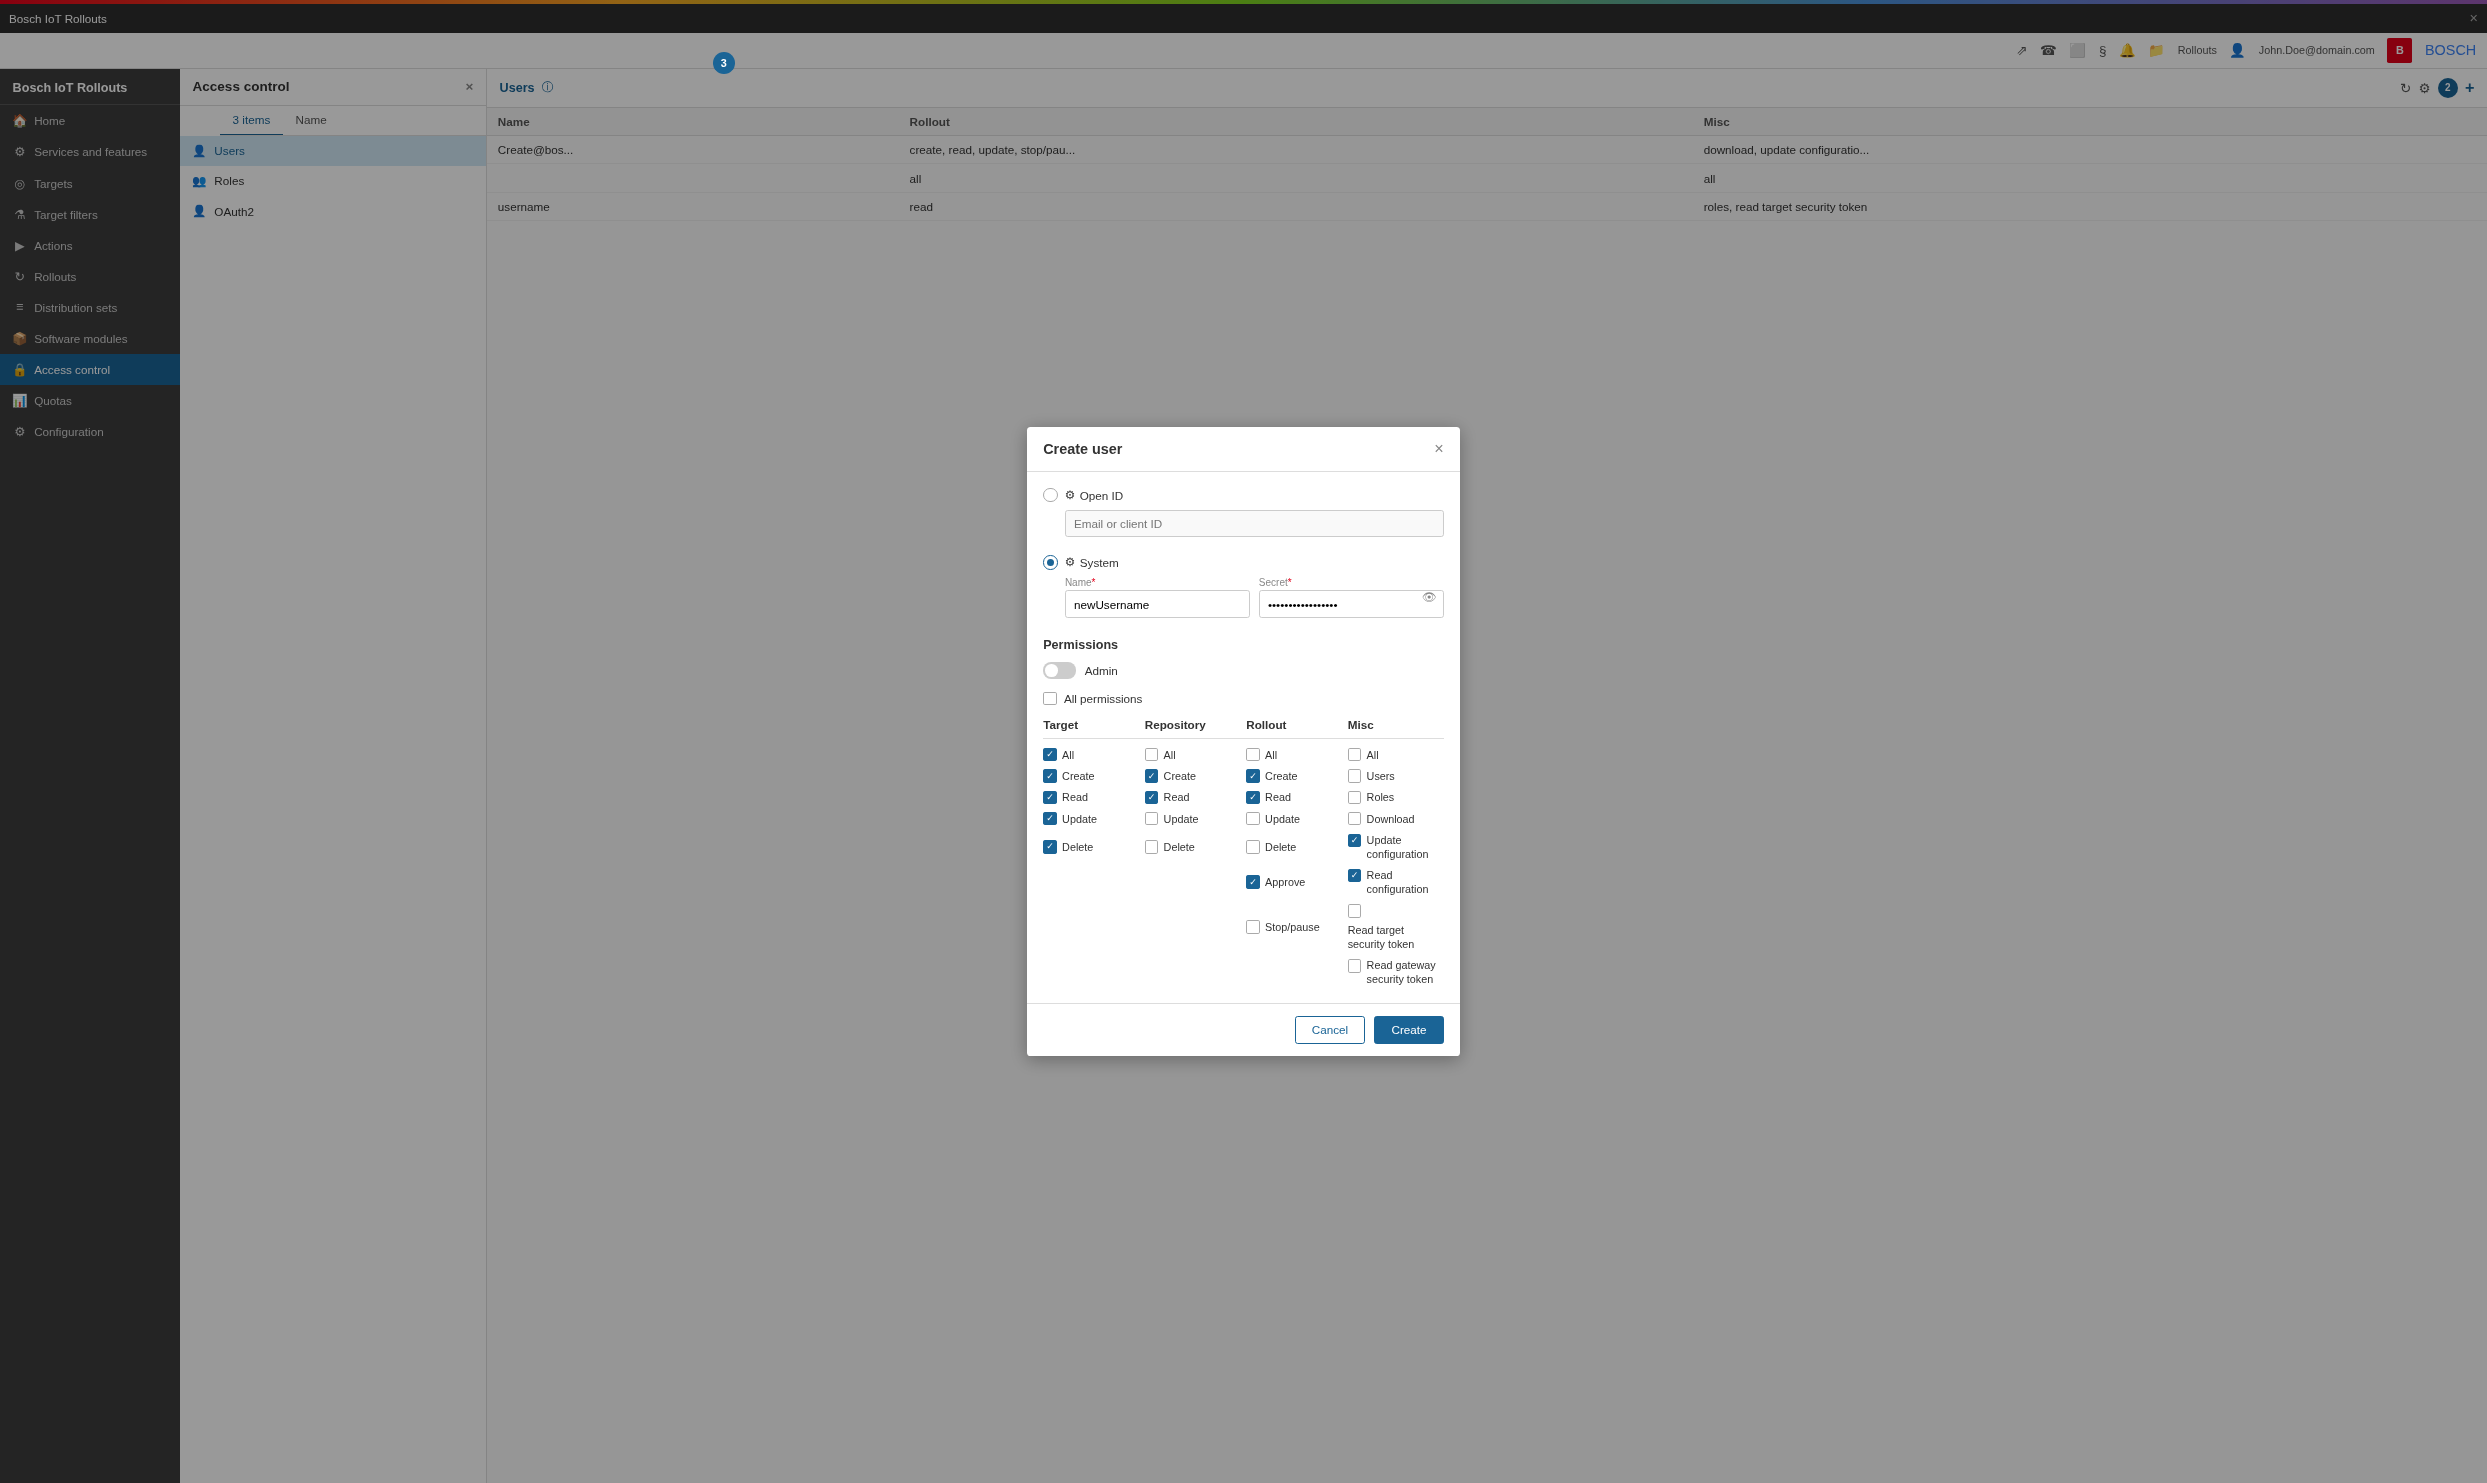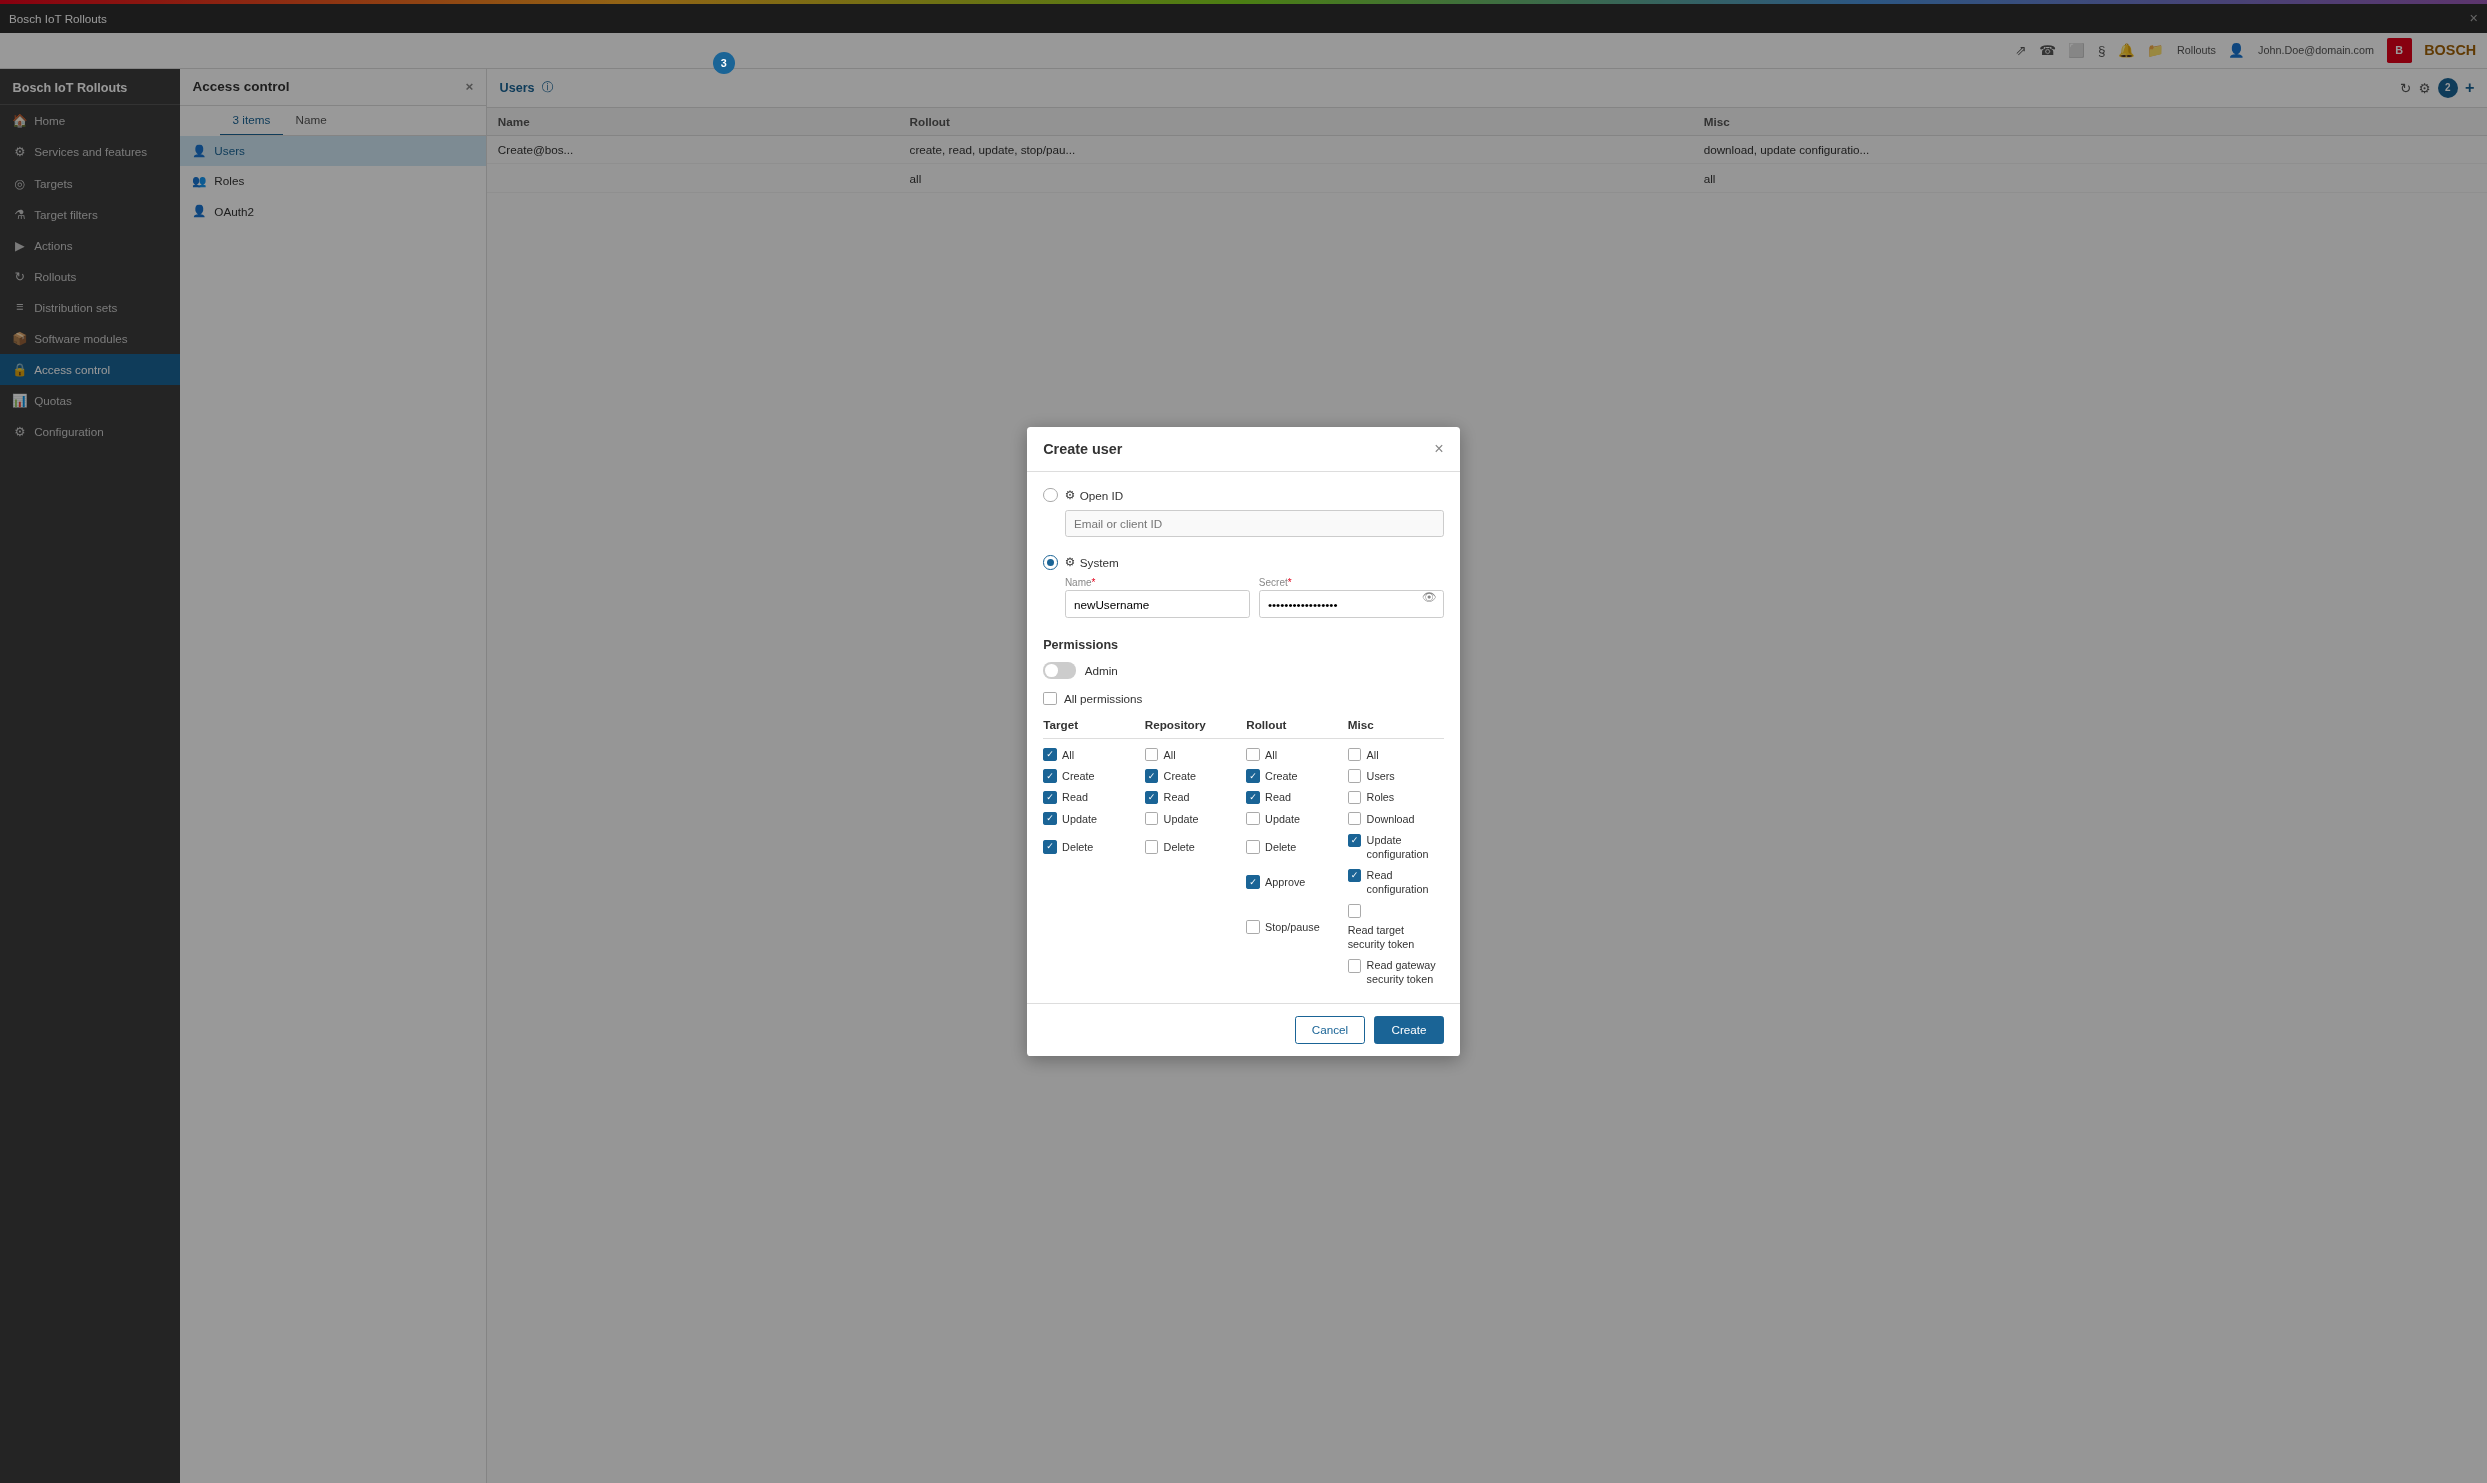--- a/index.html
+++ b/index.html
@@ -17,21 +17,21 @@
     .sidebar { width: 180px; background: #3c3c3c; color: #ccc; flex-shrink: 0; display: flex; flex-direction: column; }
     .sidebar-header { padding: 12.6px 12.6px 9px; font-size: 12.6px; font-weight: bold; color: #fff; border-bottom: 0.9px solid #555; display: flex; justify-content: space-between; align-items: center; }
     .sidebar-item { display: flex; align-items: center; gap: 7.2px; padding: 8.1px 12.6px; cursor: pointer; font-size: 11.7px; color: #ccc; }
     .sidebar-item.active { background: #1a6496; color: #fff; }
     .sidebar-icon { width: 14.4px; text-align: center; font-size: 12.6px; }
 
     
     .top-bar { height: 36px; background: #fff; border-bottom: 0.9px solid #ddd; display: flex; align-items: center; justify-content: flex-end; padding: 0 10.8px; gap: 12.6px; flex-shrink: 0; }
     .top-bar-icon { cursor: pointer; color: #555; font-size: 13.5px; }
     .top-bar-user { font-size: 10.8px; color: #555; }
-    .bosch-logo { color: #a16207; font-weight: bold; font-size: 14.4px; display: flex; align-items: center; gap: 3.6px; }
+    .bosch-logo { color: #3b82f6; font-weight: normal; font-size: 14.4px; display: flex; align-items: center; gap: 3.6px; }
 
     
     .content-area { flex: 1; display: flex; overflow: hidden; }
 
     
     .panel { width: 307px; background: #fff; border-right: 0.9px solid #ddd; display: flex; flex-direction: column; flex-shrink: 0; }
     .panel-header { padding: 10.8px 12.6px; font-size: 13.5px; font-weight: bold; border-bottom: 0.9px solid #ddd; display: flex; justify-content: space-between; align-items: center; }
     .panel-close { cursor: pointer; color: #888; }
     .panel-tabs { display: flex; border-bottom: 0.9px solid #ddd; margin-left: 40px; }
     .panel-tab { padding: 7.2px 12.6px; cursor: pointer; font-size: 11.7px; color: #555; border-bottom: 1.8px solid transparent; }
@@ -238,20 +238,25 @@
               <tr>
                 <td>Create@bos...</td>
                 <td>create, read, update, stop/pau...</td>
                 <td>download, update configuratio...</td>
               </tr>
               <tr>
                 <td></td>
                 <td>all</td>
                 <td>all</td>
               </tr>
+              <tr>
+                <td>username</td>
+                <td>read</td>
+                <td>roles, read target security token</td>
+              </tr>
             </tbody>
           </table>
         </div>
       </div>
     </div>
   </div>
 </div>
 
 <div class="overlay">
 

